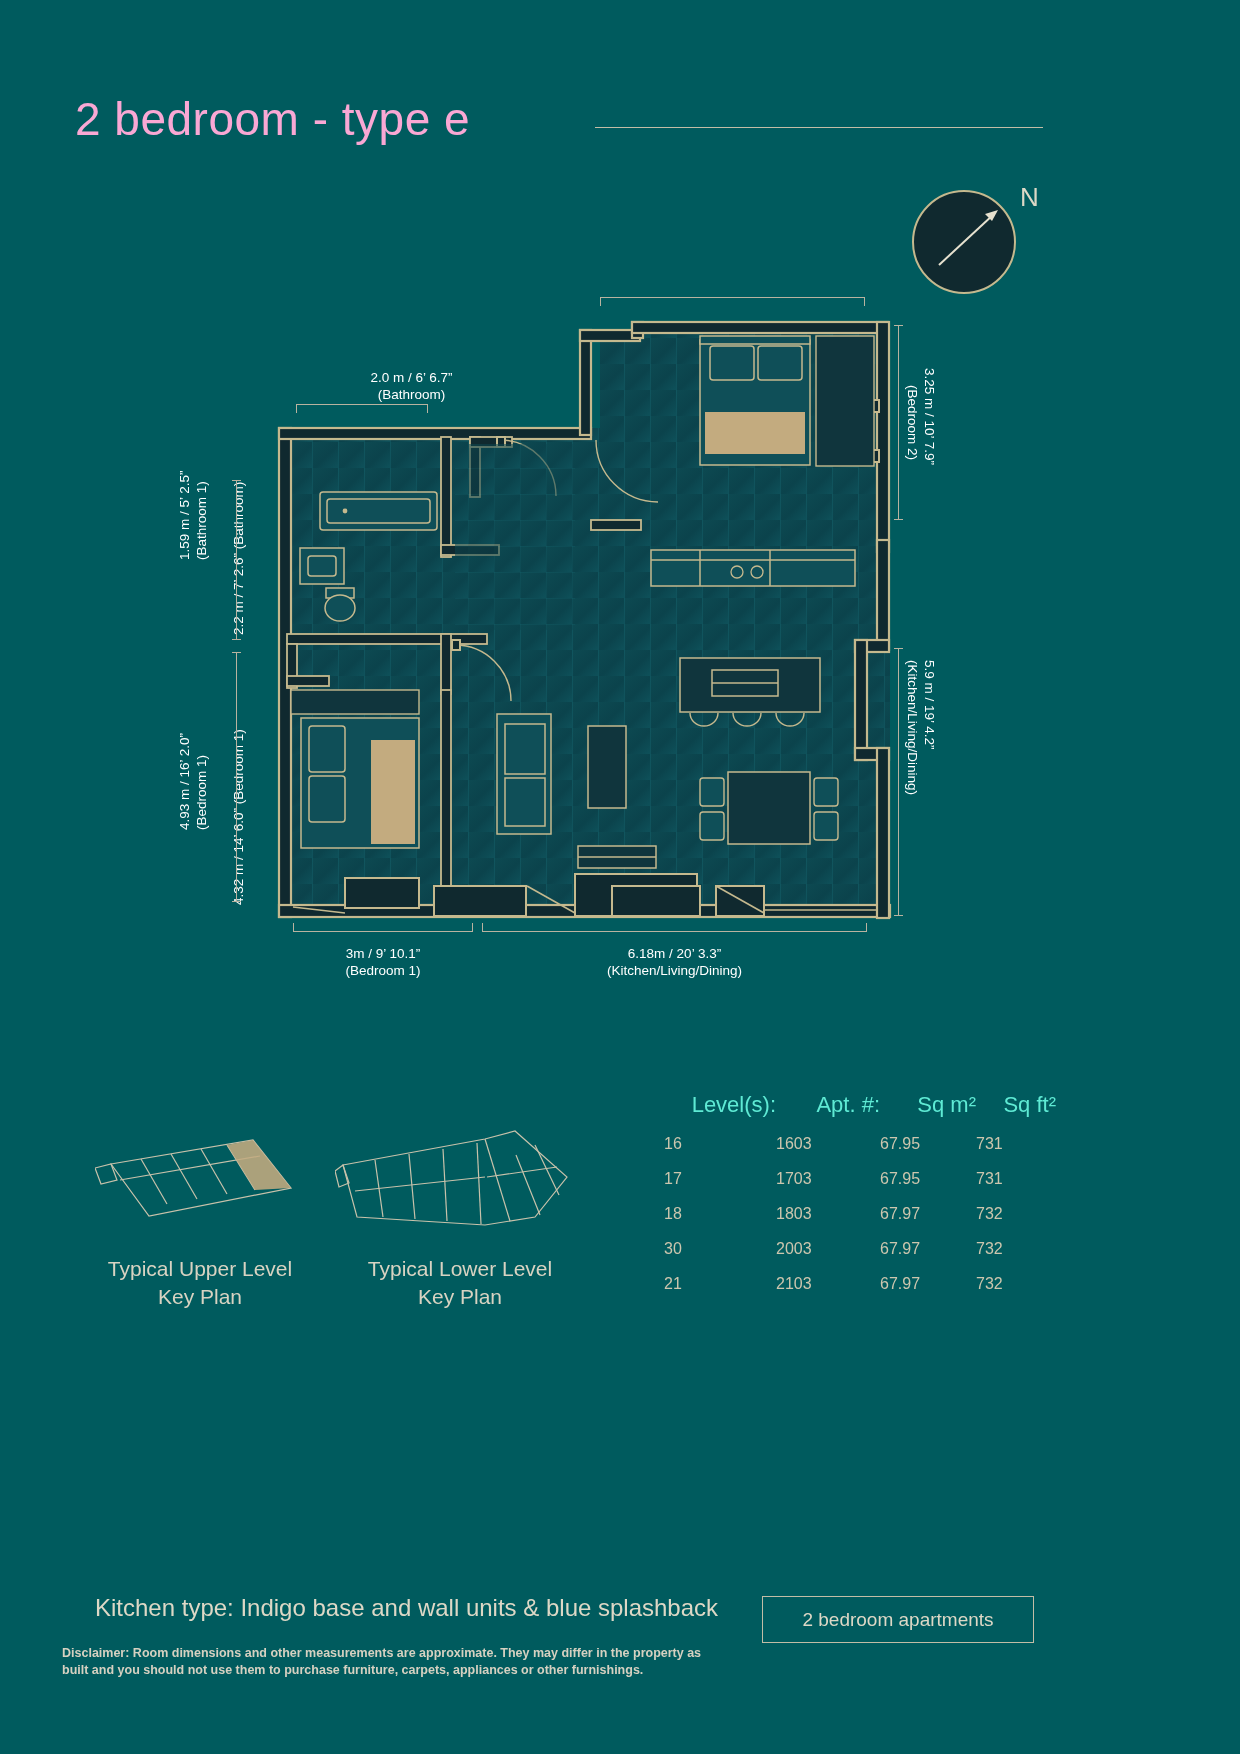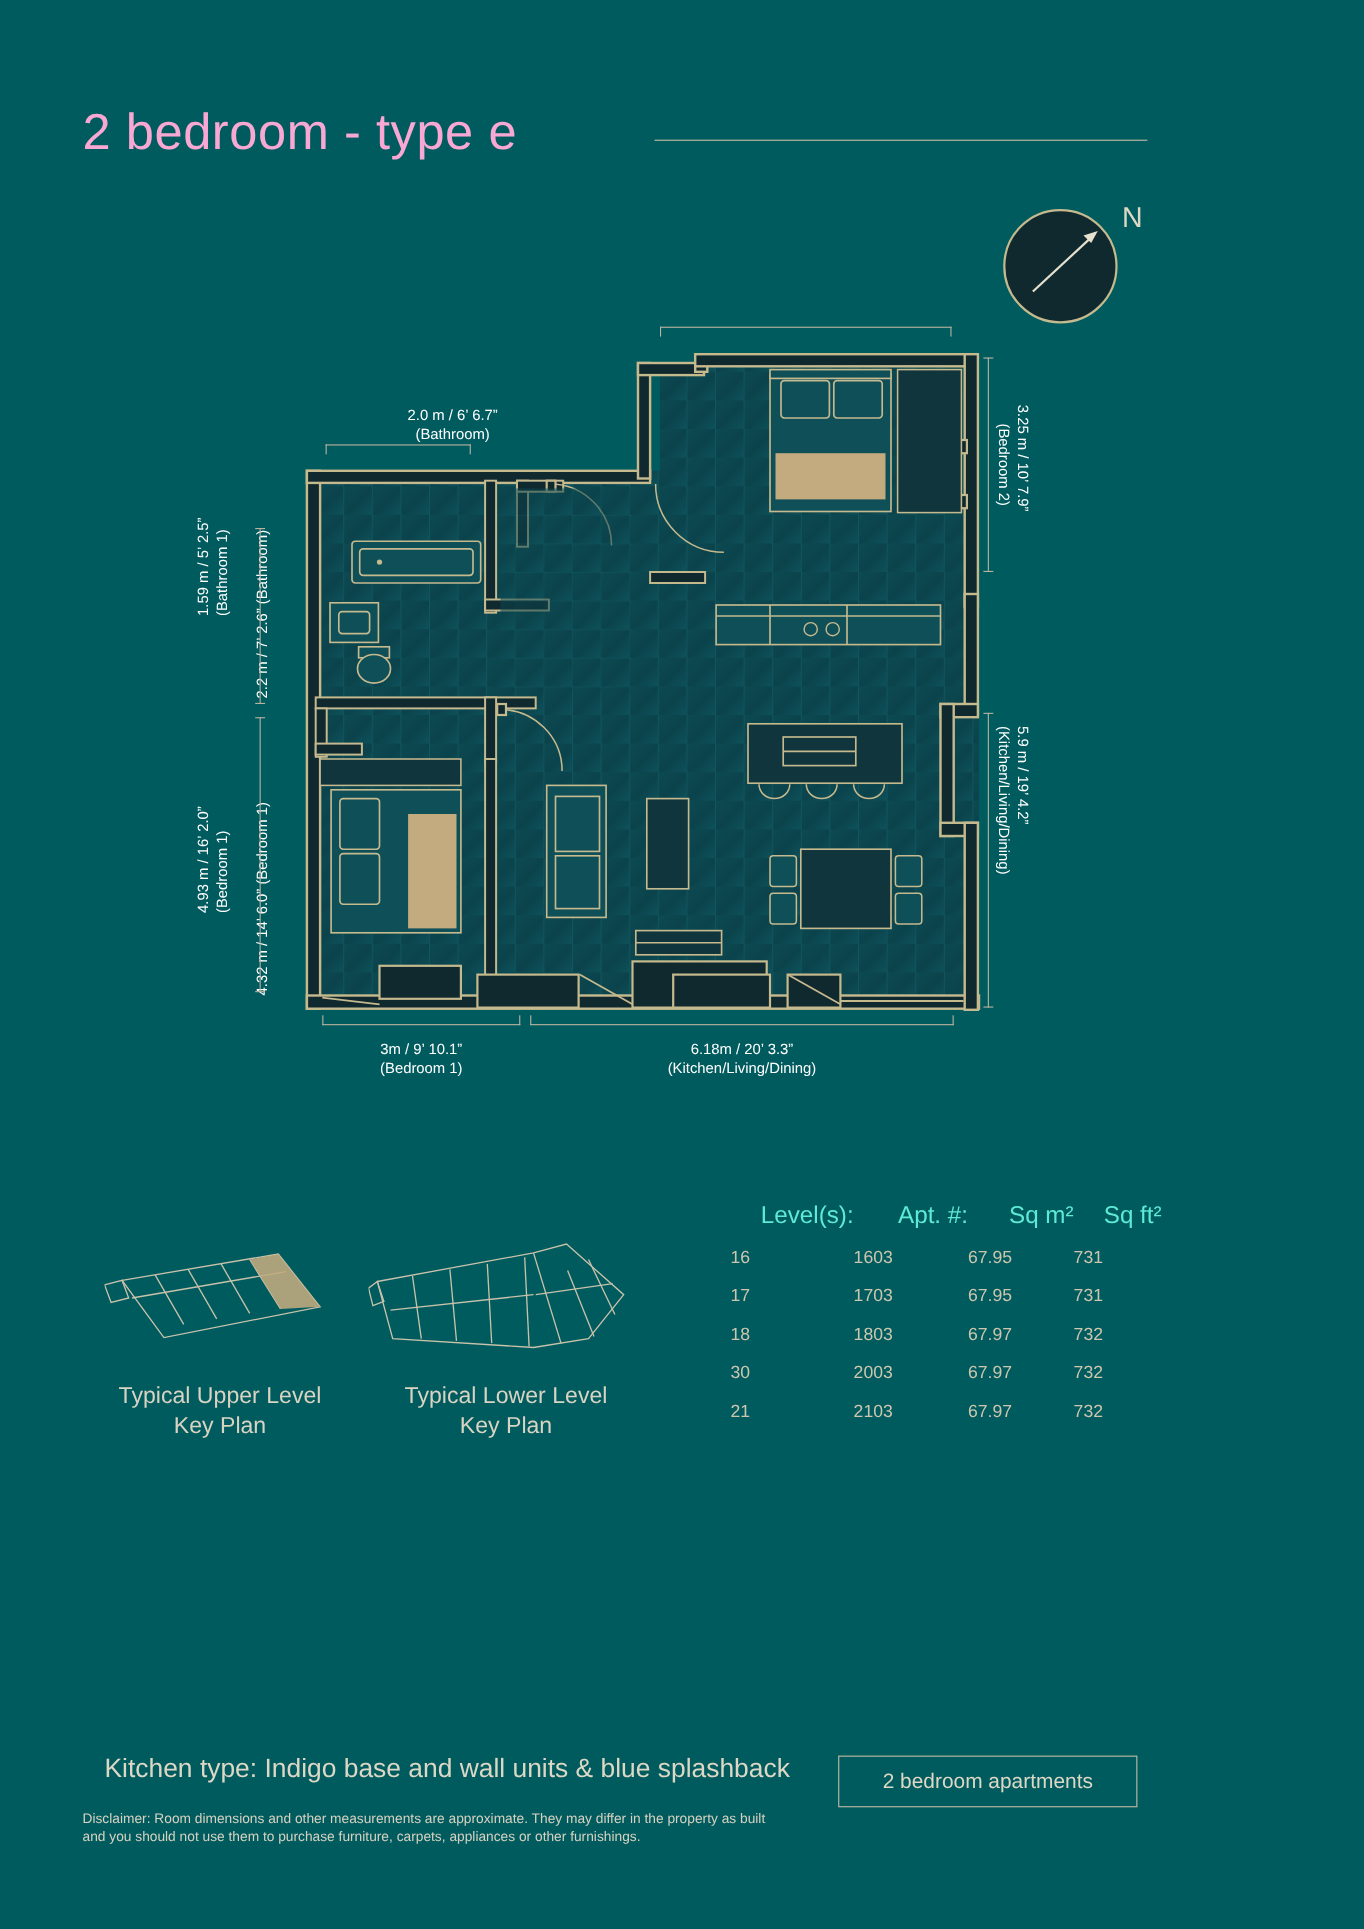--- a/index.html
+++ b/index.html
@@ -78,22 +78,22 @@
   .col-apt{ width:104px; }
   .col-sqm{ width:96px; }
   .col-sqft{ width:80px; }
 
   
   .kitchen-type{
     position:absolute; left:75px; top:1594px;
     font-size:24px; font-weight:300; color:#ddd8c6; white-space:nowrap;margin-left:20px;
   }
   .disclaimer{
-    position:absolute; left:75px; top:1645px; width:640px;
-    font-size:12.5px; line-height:17px; font-weight:400; color:#d6d1c1;
+    position:absolute; left:62px; top:1645px; width:640px;
+    font-size:12.5px; line-height:17px; font-weight:700; color:#d6d1c1;
   }
   .badge{
     position:absolute; left:762px; top:1596px; width:272px; height:47px;
     border:1px solid #c3bda6; display:flex; align-items:center; justify-content:center;
     font-size:19px; font-weight:300; color:#ddd8c6;
   }
 </style>
 </head>
 <body>
 

